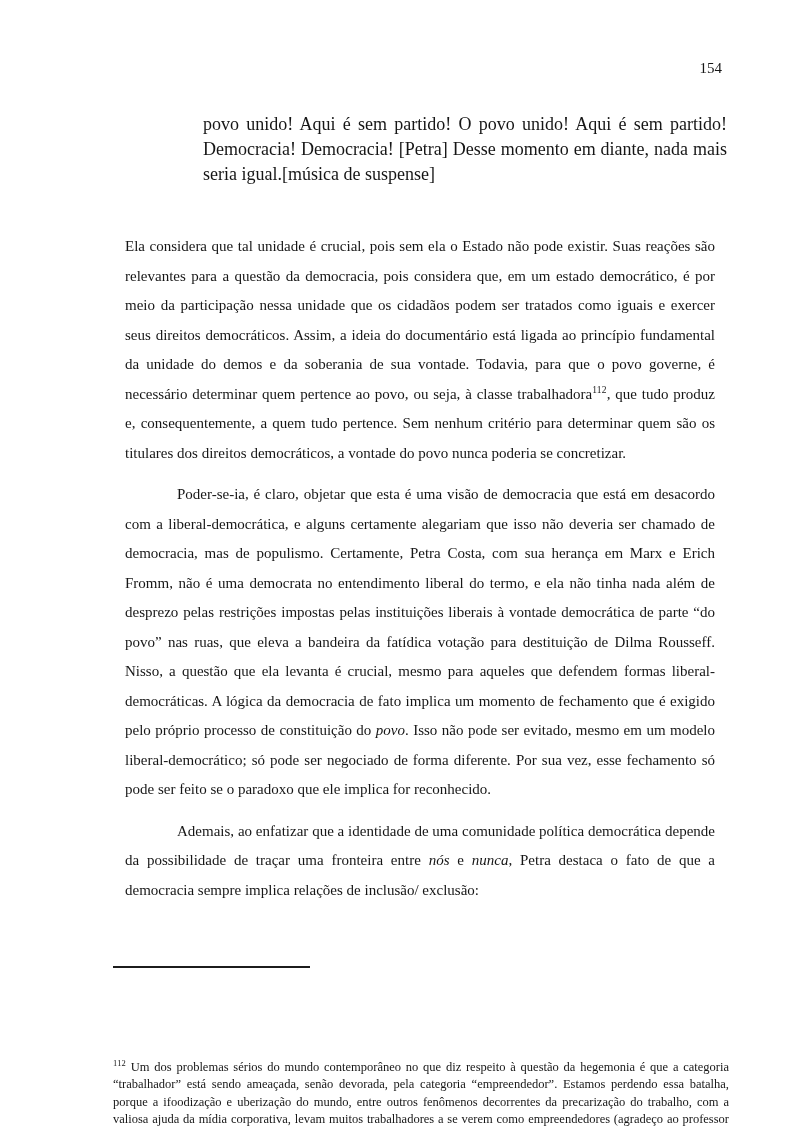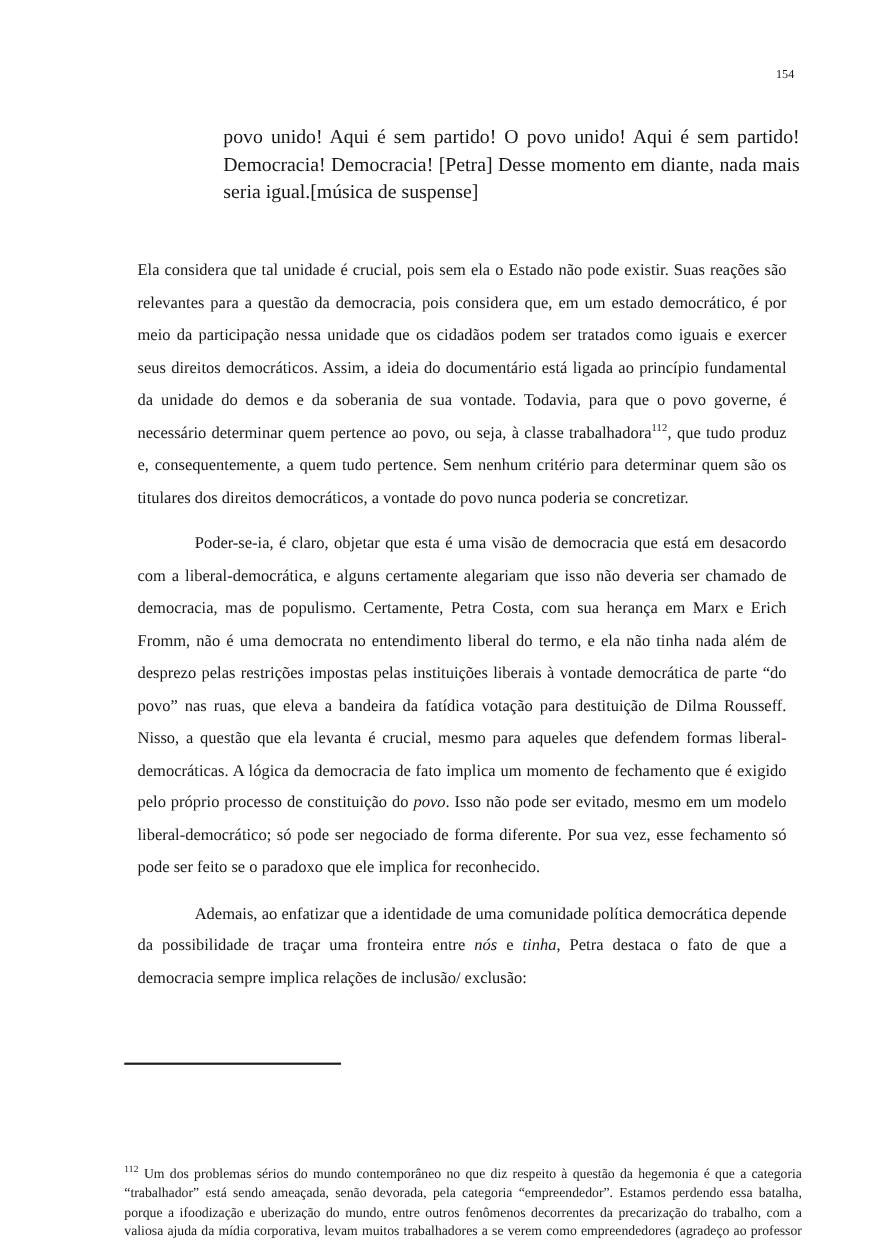--- a/index.html
+++ b/index.html
@@ -14,21 +14,21 @@
     background: #ffffff;
     font-family: "Liberation Serif", "DejaVu Serif", serif;
     color: #161616;
     overflow: hidden;
     -webkit-font-smoothing: antialiased;
   }
   .page-number {
     position: absolute;
     top: 58px;
     right: 78px;
-    font-size: 11px;
+    font-size: 15px;
     line-height: 20px;
   }
   .top-quote {
     position: absolute;
     top: 112px;
     left: 203px;
     width: 524px;
     font-size: 18px;
     line-height: 25px;
     text-align: justify;
@@ -101,21 +101,21 @@
 
   <div class="top-quote">
     <span>povo unido! Aqui é sem partido! O povo unido! Aqui é sem partido! Democracia! Democracia! [Petra] Desse momento em diante, nada mais seria igual.[música de suspense]</span>
   </div>
 
   <div class="body-text">
     <p class="para"><span>Ela considera que tal unidade é crucial, pois sem ela o Estado não pode existir. Suas reações são relevantes para a questão da democracia, pois considera que, em um estado democrático, é por meio da participação nessa unidade que os cidadãos podem ser tratados como iguais e exercer seus direitos democráticos. Assim, a ideia do documentário está ligada ao princípio fundamental da unidade do demos e da soberania de sua vontade. Todavia, para que o povo governe, é necessário determinar quem pertence ao povo, ou seja, à classe trabalhadora</span><sup class="ref">112</sup><span>, que tudo produz e, consequentemente, a quem tudo pertence. Sem nenhum critério para determinar quem são os titulares dos direitos democráticos, a vontade do povo nunca poderia se concretizar.</span></p>
 
     <p class="para indent"><span>Poder-se-ia, é claro, objetar que esta é uma visão de democracia que está em desacordo com a liberal-democrática, e alguns certamente alegariam que isso não deveria ser chamado de democracia, mas de populismo. Certamente, Petra Costa, com sua herança em Marx e Erich Fromm, não é uma democrata no entendimento liberal do termo, e ela não tinha nada além de desprezo pelas restrições impostas pelas instituições liberais à vontade democrática de parte “do povo” nas ruas, que eleva a bandeira da fatídica votação para destituição de Dilma Rousseff. Nisso, a questão que ela levanta é crucial, mesmo para aqueles que defendem formas liberal-democráticas. A lógica da democracia de fato implica um momento de fechamento que é exigido pelo próprio processo de constituição do </span><i class="term">povo</i><span>. Isso não pode ser evitado, mesmo em um modelo liberal-democrático; só pode ser negociado de forma diferente. Por sua vez, esse fechamento só pode ser feito se o paradoxo que ele implica for reconhecido.</span></p>
 
-    <p class="para indent"><span>Ademais, ao enfatizar que a identidade de uma comunidade política democrática depende da possibilidade de traçar uma fronteira entre </span><i class="term">nós</i><span> e </span><i class="term">tinha</i><span>, Petra destaca o fato de que a democracia sempre implica relações de inclusão/ exclusão:</span></p>
+    <p class="para indent"><span>Ademais, ao enfatizar que a identidade de uma comunidade política democrática depende da possibilidade de traçar uma fronteira entre </span><i class="term">nós</i><span> e </span><i class="term">nunca</i><span>, Petra destaca o fato de que a democracia sempre implica relações de inclusão/ exclusão:</span></p>
   </div>
 
 
   <div class="footnote-rule"></div>
 
   <p class="footnote"><sup class="ref">112</sup><span> Um dos problemas sérios do mundo contemporâneo no que diz respeito à questão da hegemonia é que a categoria “trabalhador” está sendo ameaçada, senão devorada, pela categoria “empreendedor”. Estamos perdendo essa batalha, porque a ifoodização e uberização do mundo, entre outros fenômenos decorrentes da precarização do trabalho, com a valiosa ajuda da mídia corporativa, levam muitos trabalhadores a se verem como empreendedores (agradeço ao professor Dr. Raimundo Ruberval por essa observação).</span></p>
 
 </div>
 
 </body></html>

